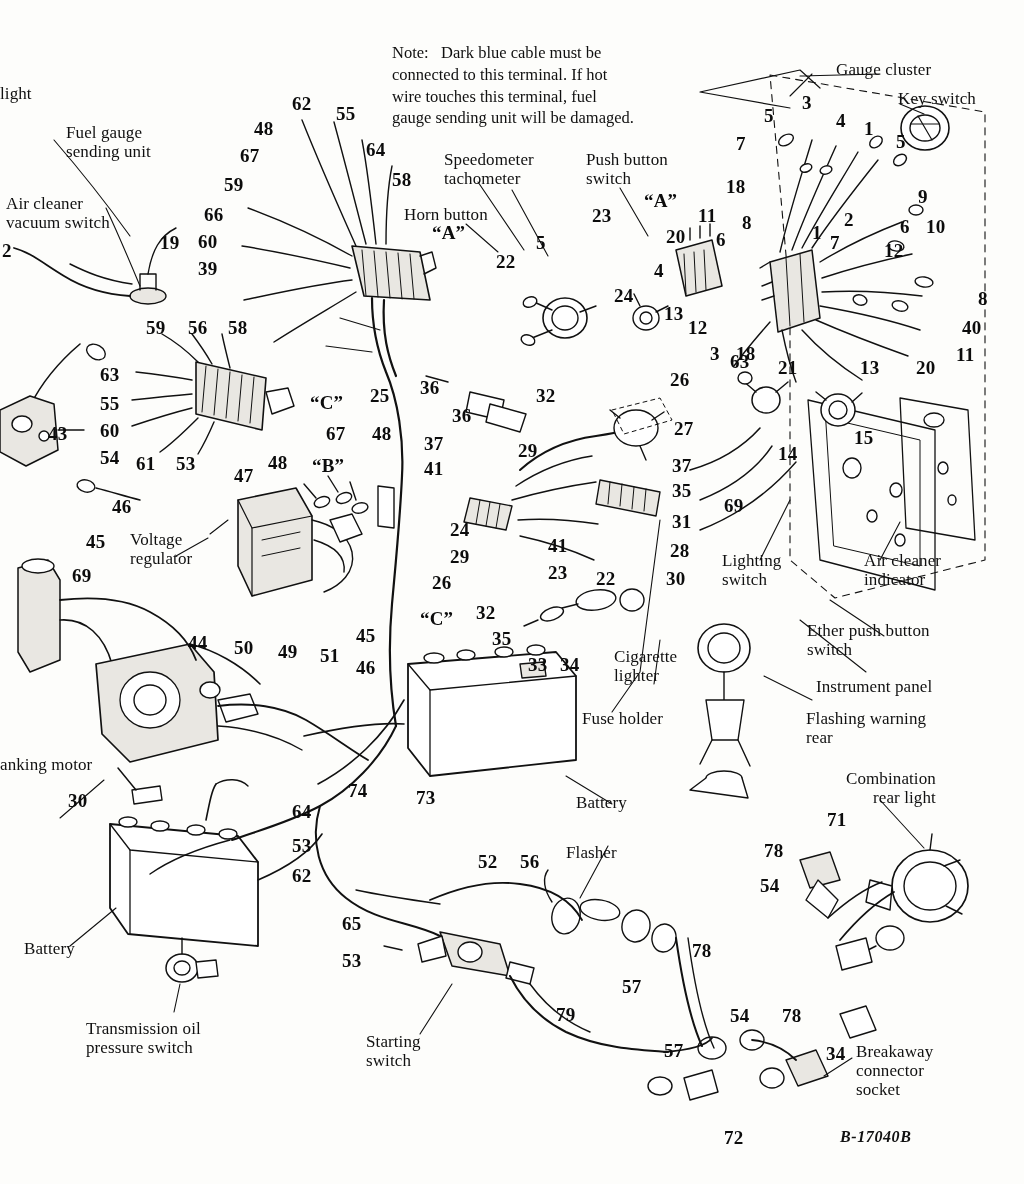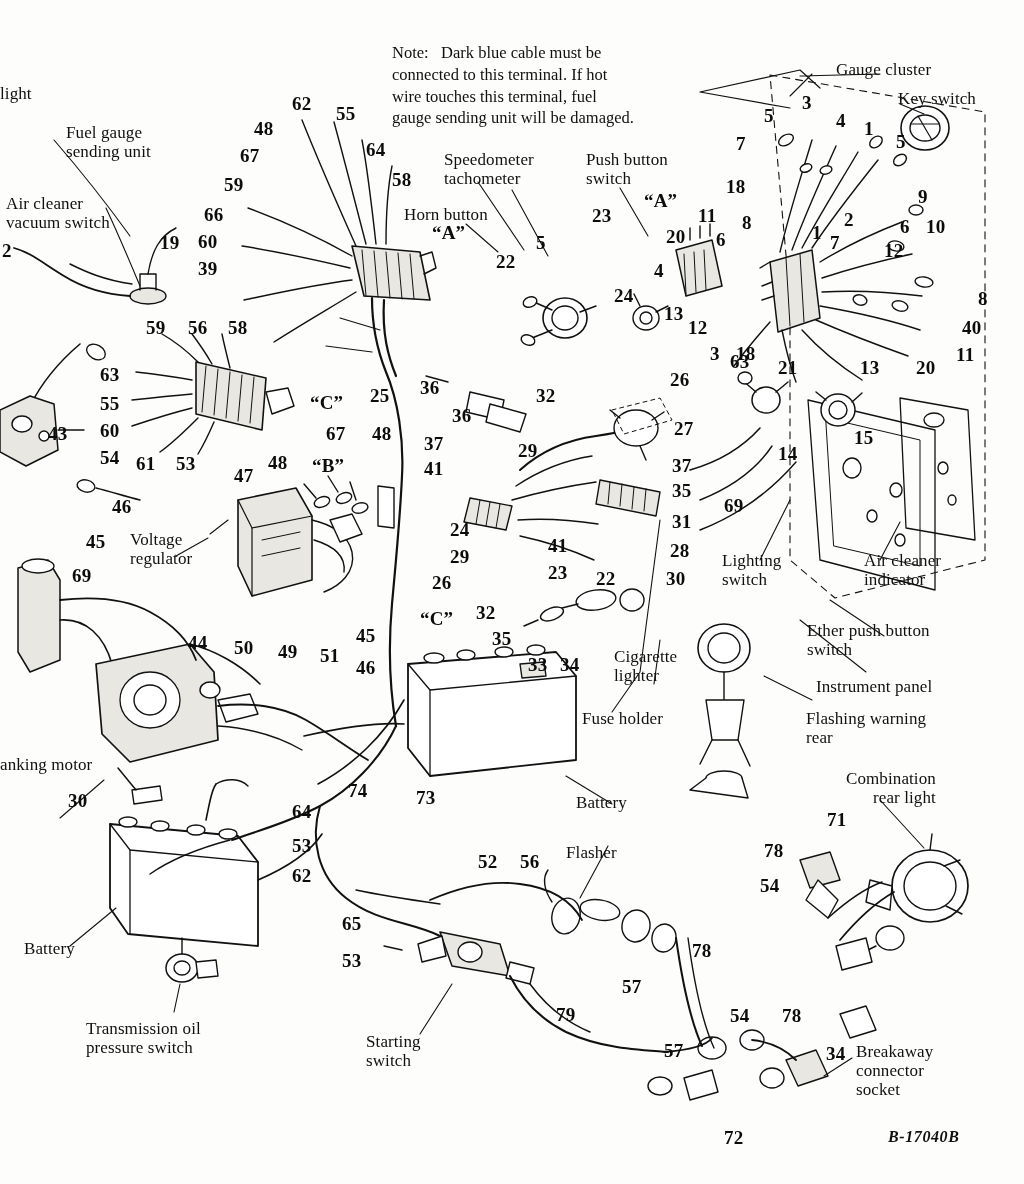--- a/index.html
+++ b/index.html
@@ -347,21 +347,21 @@
       <path d="M466 224 L498 252" stroke-width="1.1"></path>
       <path d="M900 104 L924 114 M880 74 L800 76 M812 74 L790 96" stroke-width="1.1"></path>
     </g>
   </svg>
 
   <div class="note" style="left:392px; top:42px; width:330px;">Note:   Dark blue cable must be
 connected to this terminal. If hot
 wire touches this terminal, fuel
 gauge sending unit will be damaged.</div>
 
-  <div class="code" style="left:888px; top:1128px;font-style:italic;">B-17040B</div>
+  <div class="code" style="left:840px; top:1128px;font-style:italic;">B-17040B</div>
 
   <div id="callout-layer">
       <div class="lbl" style="left: 0px; top: 84px;">light</div>
       <div class="lbl" style="left: 66px; top: 123px;">Fuel gauge
 sending unit</div>
       <div class="lbl" style="left: 6px; top: 194px;">Air cleaner
 vacuum switch</div>
       <div class="lbl" style="left: 836px; top: 60px;">Gauge cluster</div>
       <div class="lbl" style="left: 898px; top: 89px;">Key switch</div>
       <div class="lbl" style="left: 444px; top: 150px;">Speedometer

